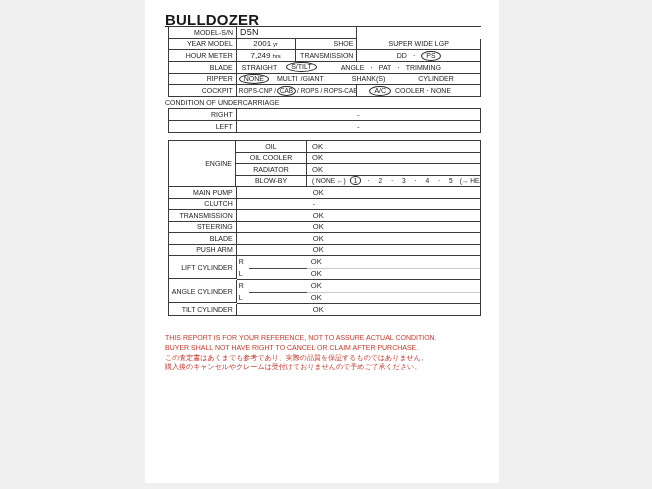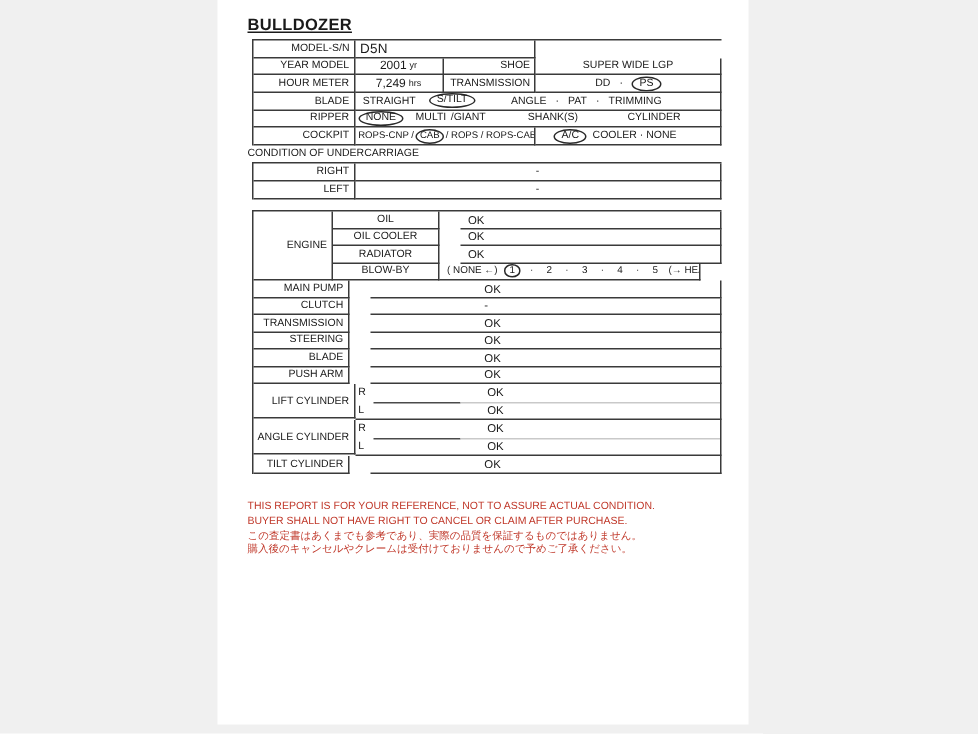--- a/index.html
+++ b/index.html
@@ -10,21 +10,21 @@
     color:#1a1a1a;
     position:relative;
     overflow:hidden;
   }
   .sheet {
     position:absolute; left:145px; top:0; width:354px; height:483px;
     background:#ffffff;
   }
   .title {
     position:absolute; left:20px; top:11px;
-    font-size:11px; font-weight:bold; letter-spacing:.2px;
+    font-size:15px; font-weight:bold; letter-spacing:.2px;
     text-decoration:underline;
   }
   
   .tbl { position:absolute; left:23px; width:313px; border-left:1px solid #3a3a3a; border-top:1px solid #3a3a3a; }
   .trow { display:flex; }
   .cell {
     border-right:1px solid #3a3a3a; border-bottom:1px solid #3a3a3a;
     display:flex; align-items:center;
     font-size:7px; overflow:hidden; white-space:nowrap;
   }
@@ -71,21 +71,21 @@
   .scale { padding-left:5px; font-size:6.6px; }
   .scale .circ { padding:0 3px; margin:0 6px 0 4px; height:9px; }
   .scale .rest { word-spacing:7px; margin-right:7px; }
   .rl-pair { position:relative; width:245px; border-right:1px solid #3a3a3a; border-bottom:1px solid #3a3a3a; display:flex; flex-direction:column; }
   .rl-row { height:11.5px; display:flex; align-items:center; font-size:7px; }
   .rl-key { padding-left:2px; width:74px; font-size:7px; }
   .rl-div-dark { position:absolute; top:11.5px; left:12px; width:58px; height:1px; background:#4a4a4a; }
   .rl-div-lite { position:absolute; top:11.5px; left:70px; right:0; height:1px; background:#c9c9c9; }
   .other-val { align-items:flex-start; padding:1px 0 0 2px; font-size:7.5px; }
   .disclaimer { position:absolute; left:20px; top:333px; font-size:7px; line-height:9.8px; color:#c0392b; }
-  .ok { font-size:7.6px;margin-left:14px; }
+  .ok { font-size:7.6px; }
 </style>
 </head>
 <body>
 
 <div class="sheet">
 
   <div class="title">BULLDOZER</div>
 
   <div class="tbl" style="top:26px;">
     <div class="trow">

